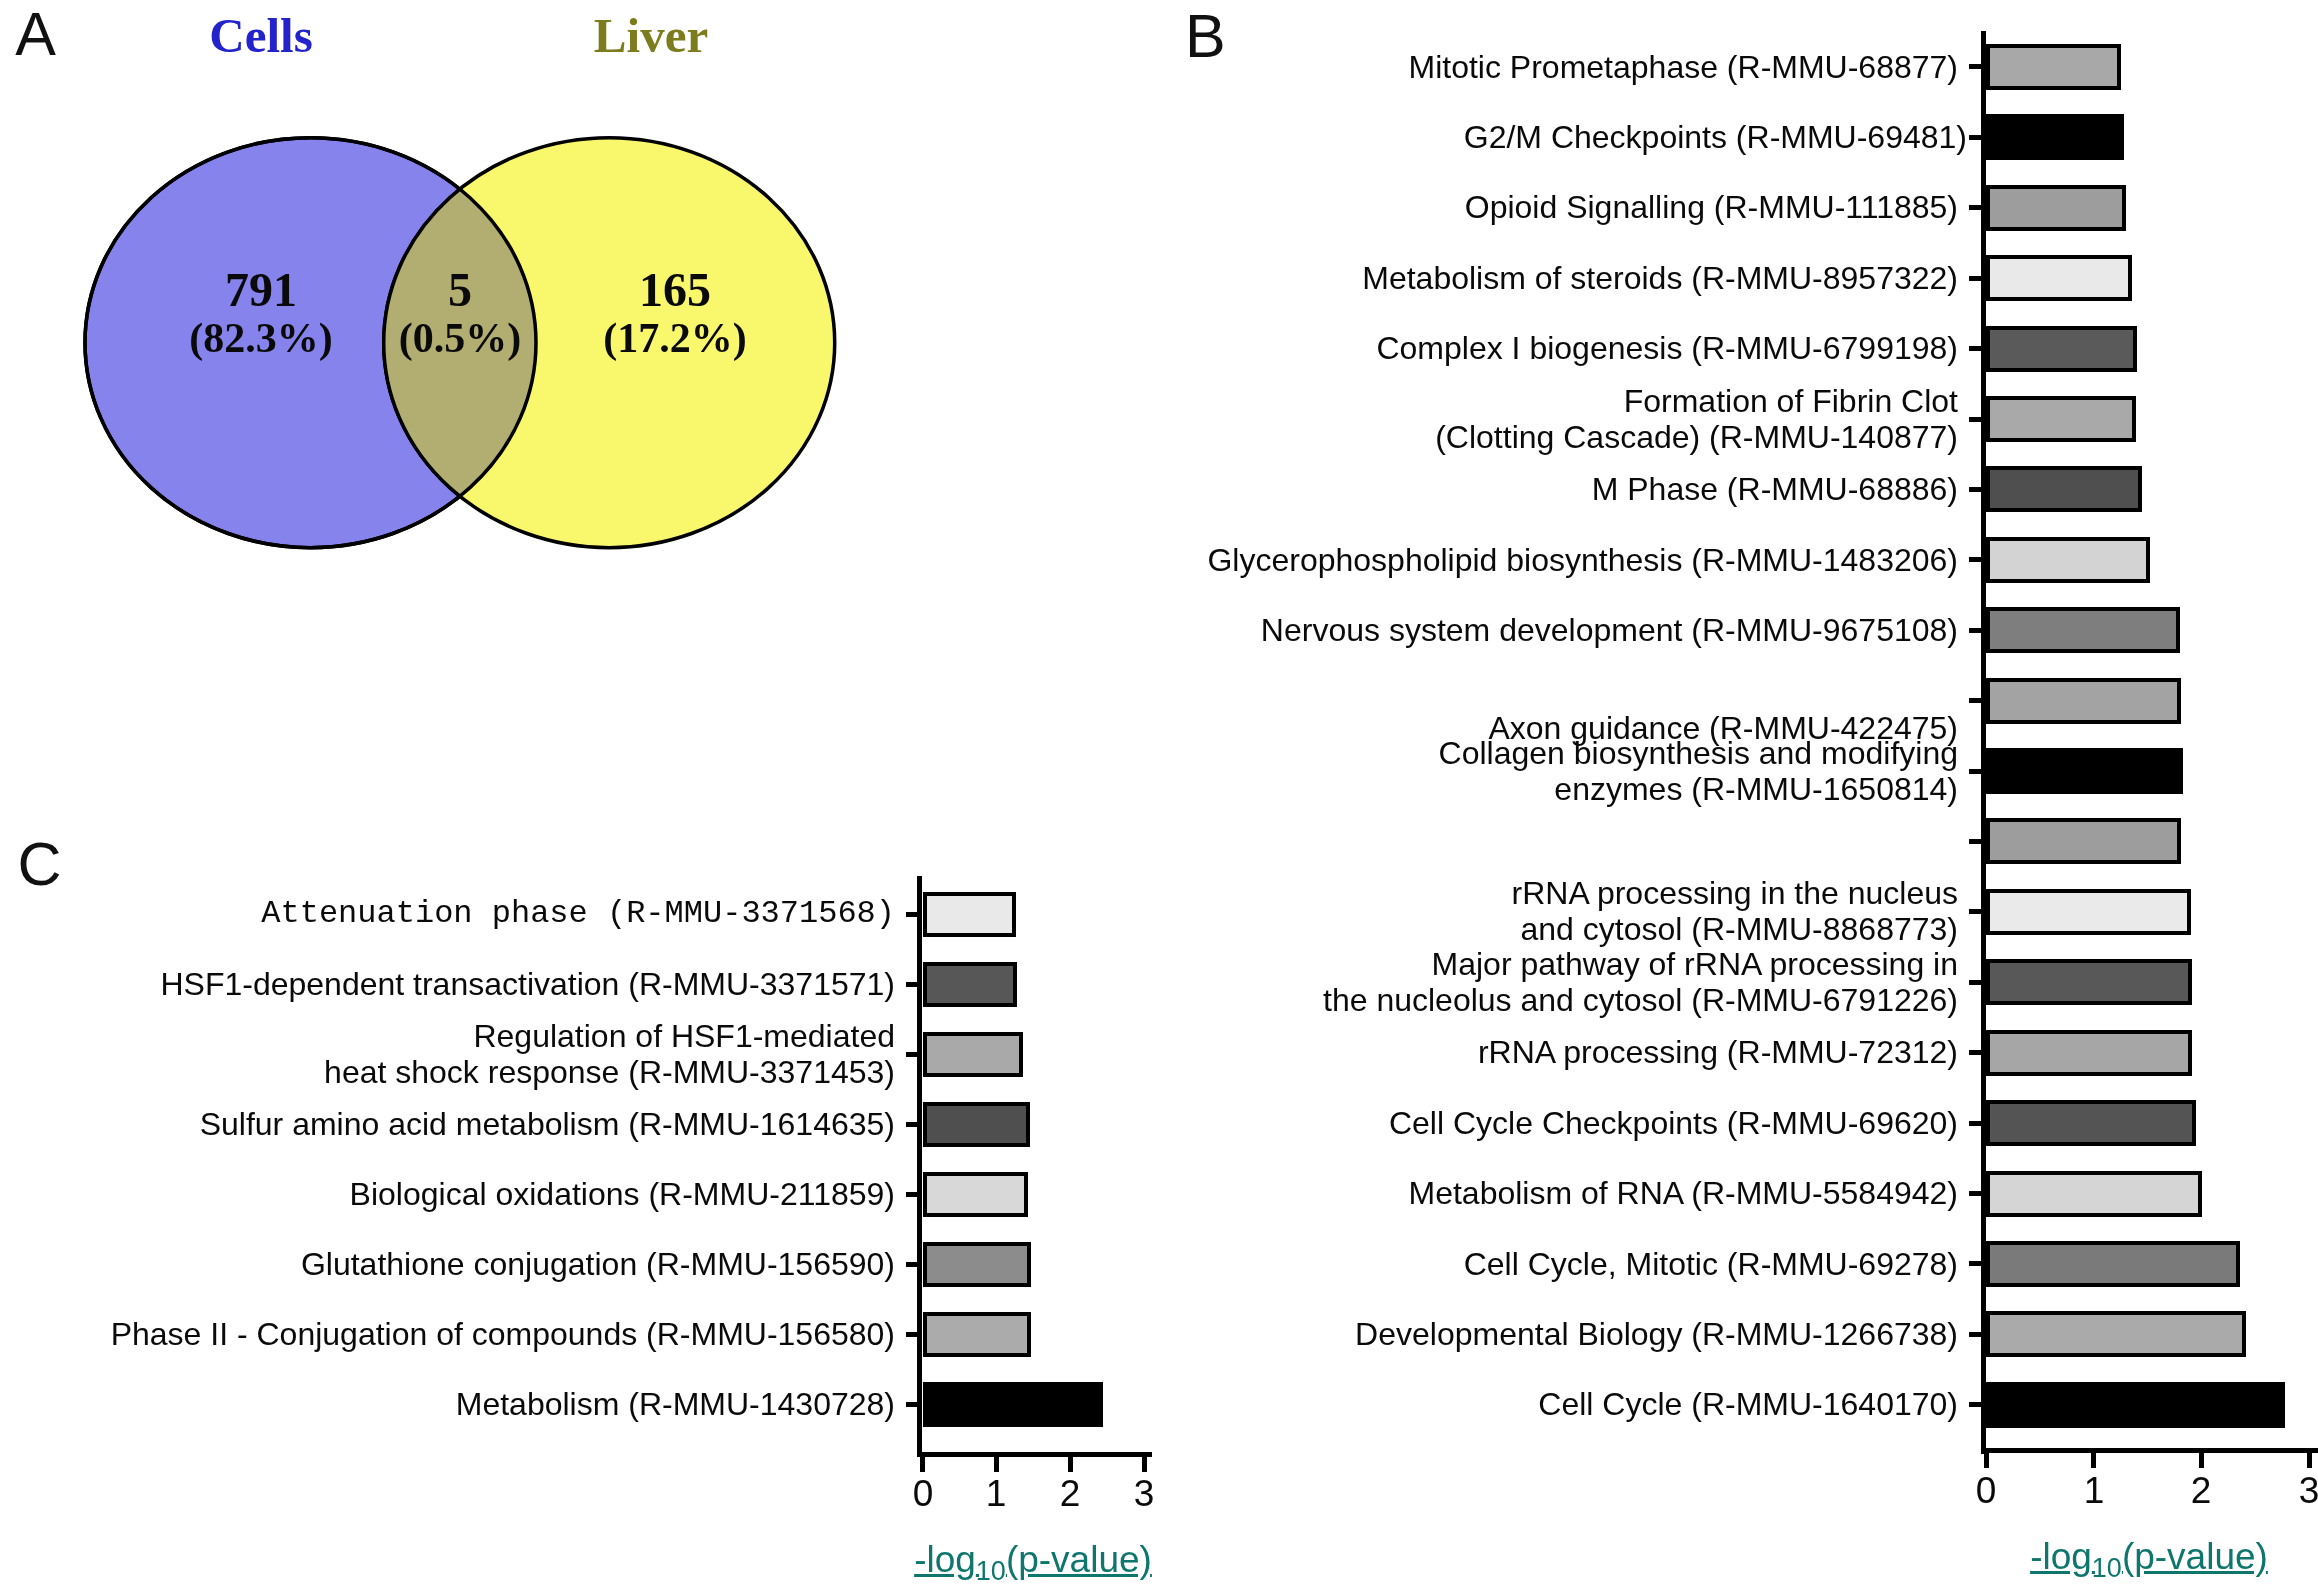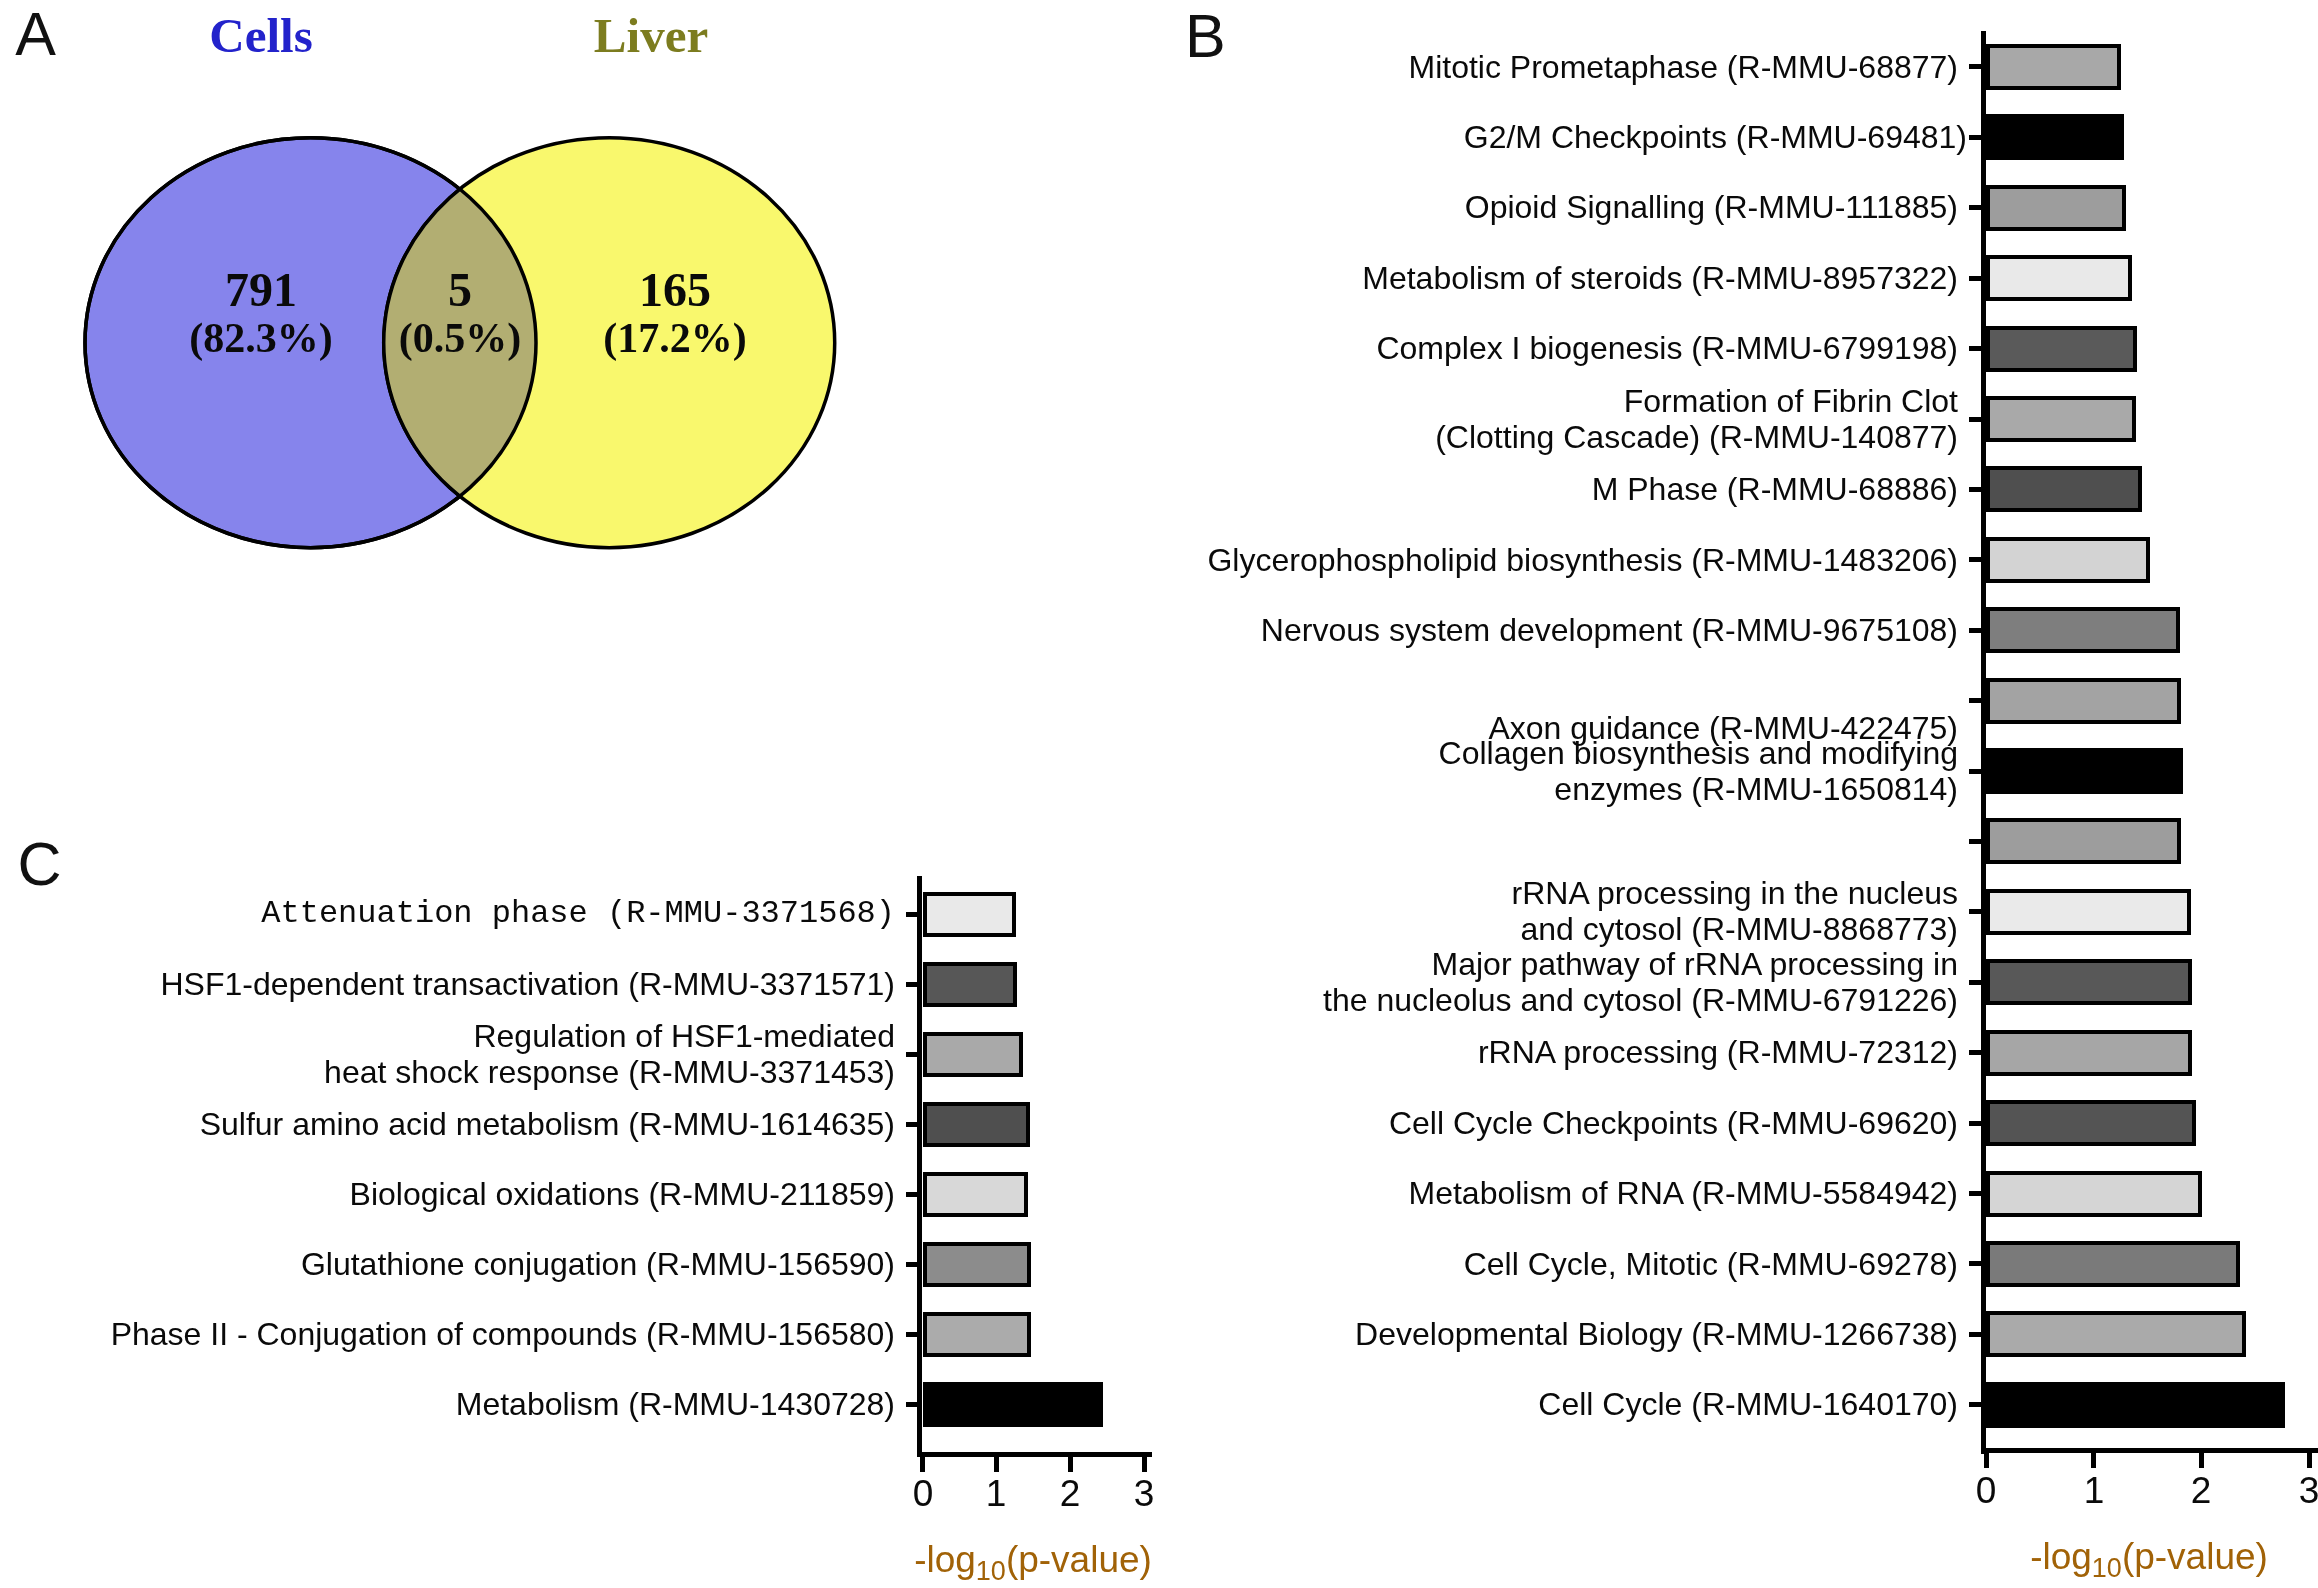--- a/index.html
+++ b/index.html
@@ -59,22 +59,23 @@
     transform:translateX(-50%);
     font-size:37px;
     line-height:1;
     color:#0a0a0a;
   }
   .x-axis-label{
     position:absolute;
     transform:translateX(-50%);
     font-size:37px;
     line-height:1;
-    color:#a16207;
+    color:#0f766e;
     white-space:nowrap;
+    text-decoration:underline;
   }
   .x-axis-label sub{font-size:27px;}
 </style>
 </head>
 <body>
 
 <div class="page">
 
   <div class="panel-letter" style="left:15.2px;top:3.5px;">A</div>
   <div class="panel-letter" style="left:1185px;top:5.9px;">B</div>

